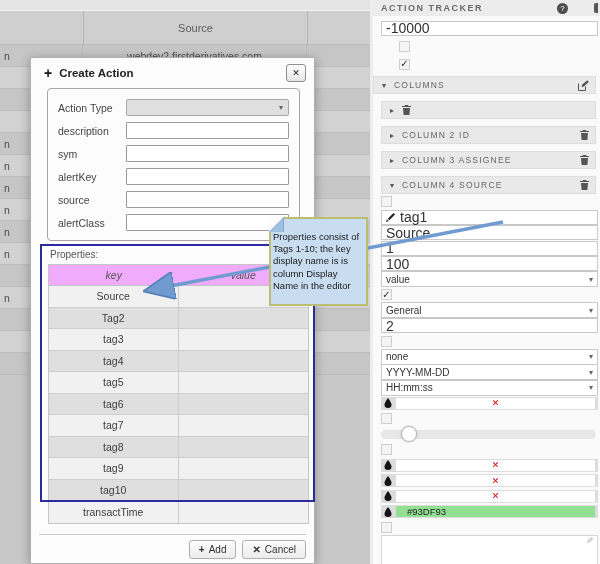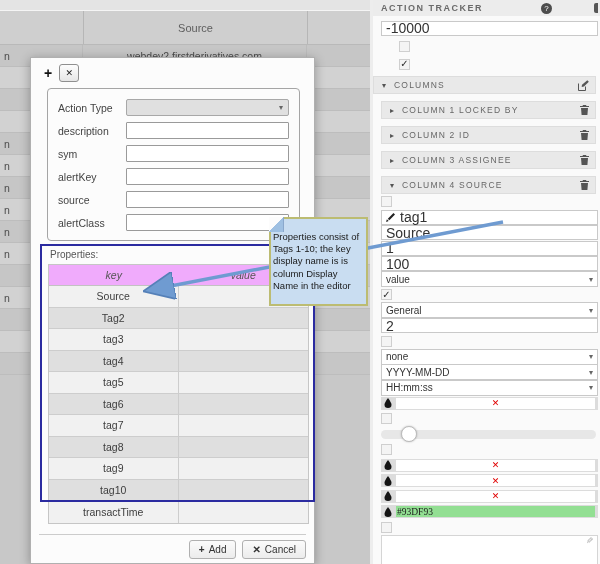--- a/index.html
+++ b/index.html
@@ -14,21 +14,21 @@
   .bg-h-mid{width:223px;border-right:1px solid #b6b6b6;display:flex;align-items:center;justify-content:center;color:#5e5e5e;font-size:11px;}
   .bg-h-right{flex:1;}
   .bg-row{height:22px;display:flex;align-items:stretch;font-size:10.5px;color:#4c4c4c;background:#c6c6c6;border-bottom:1px solid #bdbdbd;box-sizing:border-box;}
   .bg-row.alt{background:#d2d2d2;}
   .bg-left{width:83px;padding-left:4px;box-sizing:border-box;border-right:1px solid #bcbcbc;display:flex;align-items:center;}
   .bg-mid{width:223px;border-right:1px solid #bcbcbc;display:flex;align-items:center;justify-content:center;}
 
   
   .panel{position:absolute;left:370px;top:0;width:230px;height:564px;background:#fafafa;
          border-left:3px solid #ededed;box-sizing:border-box;}
-  .panel-header{height:16px;background:#ececec;display:flex;align-items:center;padding:0 2px 0 8px;gap:16px;}
+  .panel-header{height:16px;background:#ececec;display:flex;align-items:center;padding:0 2px 0 8px;}
   .panel-title{font-size:9px;letter-spacing:1.5px;color:#6a6a6a;font-weight:bold;flex:1;}
   .help-icon{width:11px;height:11px;border-radius:50%;background:#4d4d4d;color:#fff;font-size:8px;
              display:flex;align-items:center;justify-content:center;margin-right:26px;}
   .partial-icon{width:4px;height:10px;background:#555;border-radius:2px 0 0 2px;}
   #panel-items{padding:3px 2px 0 8px;}
   .prow2{display:flex;align-items:center;height:15.5px;}
   .prow2.top{height:18px;}
   .prow2.tall{height:36px;align-items:flex-start;}
   .pctl{flex:1;display:flex;align-items:center;position:relative;min-width:0;}
   .pinp{height:13px;background:#fff;border:1px solid #c9c9c9;font-size:14px;color:#333;
@@ -213,21 +213,20 @@
         <span class="pseclab">COLUMNS</span>
         <span class="secic">
           <svg width="11" height="11" viewBox="0 0 11 11">
             <path fill="none" stroke="#555" d="M.5 3.5v7h7v-4"></path>
             <path fill="#555" d="M4 4.8 9.3.2l1.5 1.5L6 6.5l-2.3.6z"></path>
           </svg>
         </span>
       </div>
       <div class="psec sub">
         <span class="tri">▸</span>
-        <span class="pseclab">COLUMN 1 LOCKED BY</span>
         <span class="secic">
           <svg width="9" height="10" viewBox="0 0 9 10">
             <path fill="#555" d="M3 0h3l.5 1H9v1H0V1h2.5zM1 3h7l-.6 7H1.6z"></path>
           </svg>
         </span>
       </div>
       <div class="psec sub">
         <span class="tri">▸</span>
         <span class="pseclab">COLUMN 2 ID</span>
         <span class="secic">
@@ -417,21 +416,21 @@
         </div>
       </div>
       <div class="prow2">
         <div class="pctl">
           <div class="pcolor">
             <span class="drop" style="display: flex;">
               <svg width="8" height="10" viewBox="0 0 8 10">
                 <path fill="#141414" d="M4 0C4 0 .5 4.6.5 6.8a3.5 3.2 0 0 0 7 0C7.5 4.6 4 0 4 0z"></path>
               </svg>
             </span>
-            <div class="cbar" style="background: rgb(147, 223, 147); justify-content: flex-start; padding-left: 1px; font-family: Liberation Serif, serif;">#93DF93</div>
+            <div class="cbar" style="background: rgb(147, 223, 147); justify-content: flex-start; padding-left: 11px;">#93DF93</div>
           </div>
         </div>
       </div>
       <div class="prow2">
         <div class="pctl">
           <span class="cb"></span>
         </div>
       </div>
       <div class="prow2 tall">
         <div class="pctl">
@@ -439,20 +438,21 @@
             <span class="tapen">✎</span>
           </div>
         </div>
       </div>
     </div>
 </div>
 
 <div class="dialog">
   <div class="dlg-title-row">
     <span class="plus">+</span>
+    <span class="dlg-title">Create Action</span>
     <span class="close-btn">
         <span>✕</span>
       </span>
   </div>
   <div class="fieldset" id="dlg-fields">
       <div class="fld">
         <label class="flab">Action Type</label>
         <div class="fsel">
           <span></span>
           <span class="caret">▾</span>

